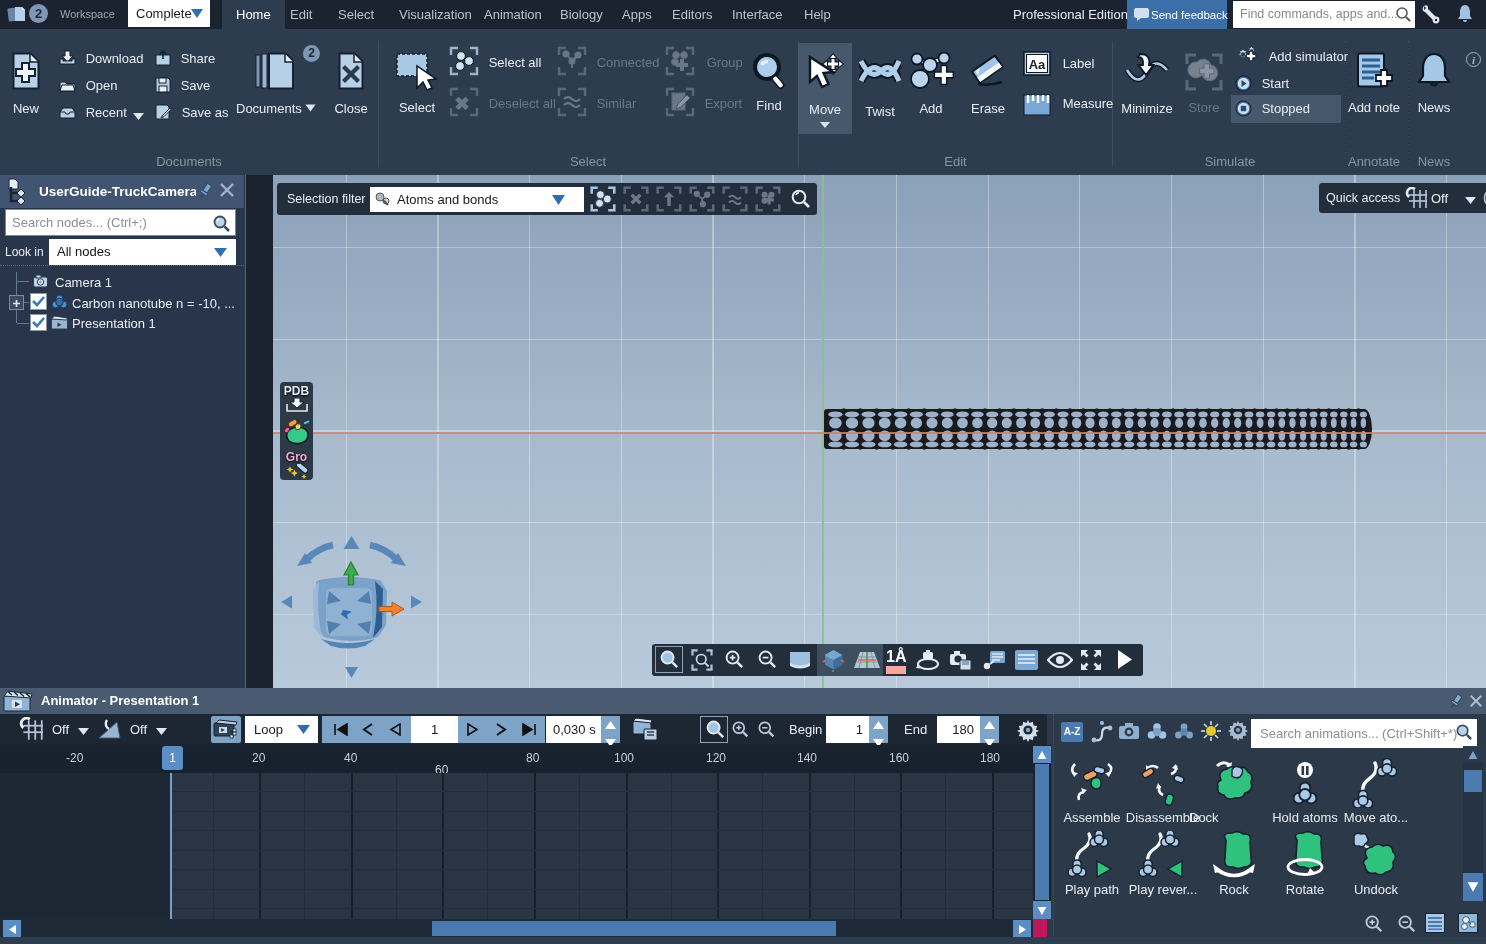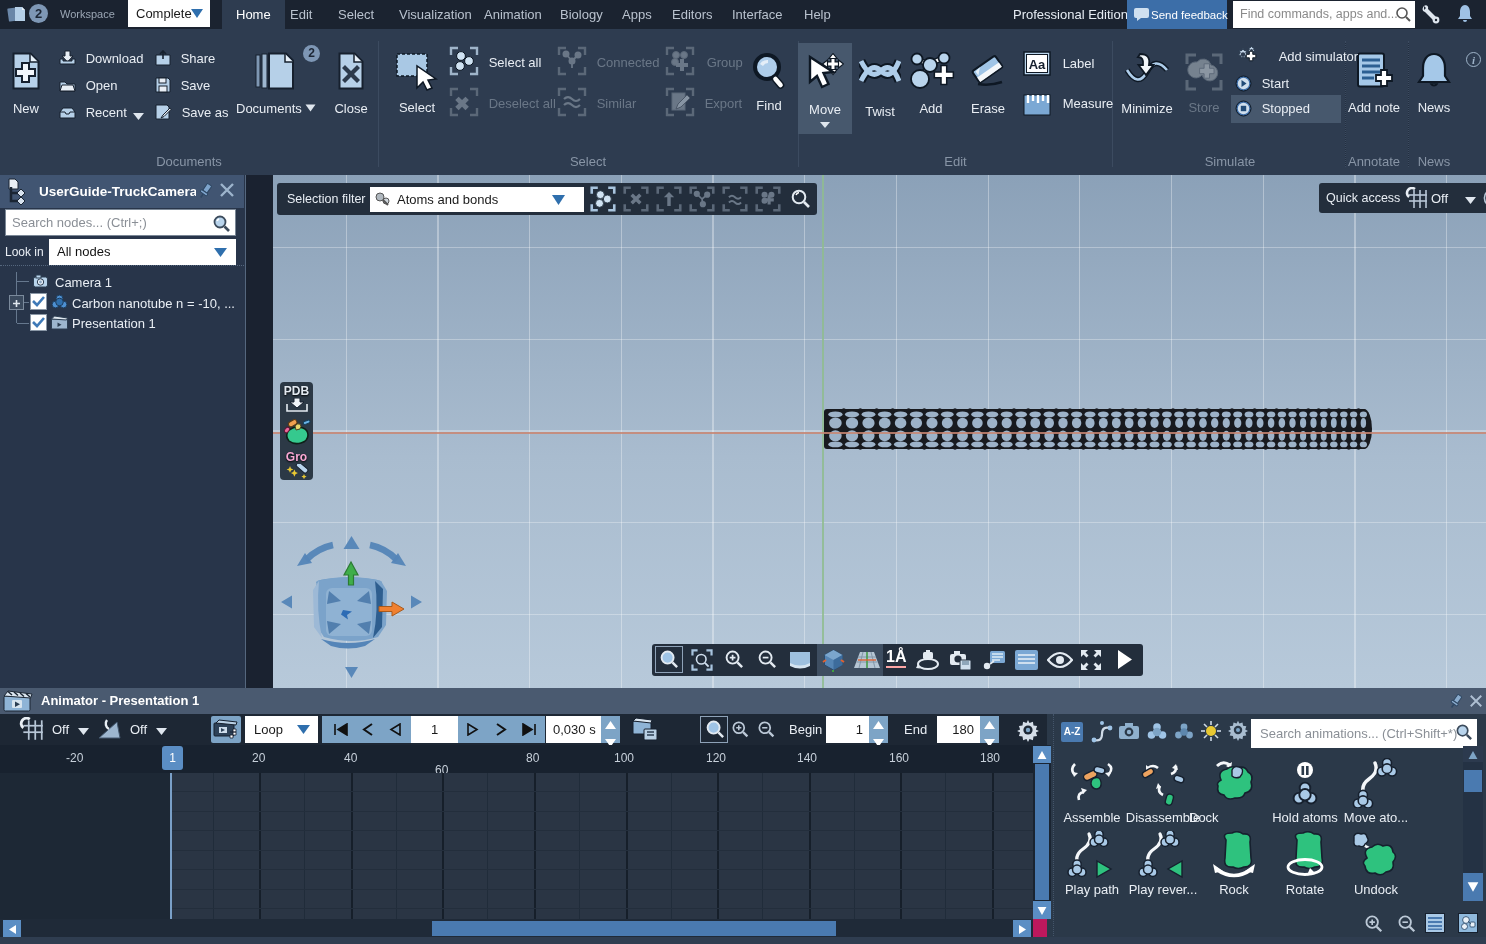--- a/index.html
+++ b/index.html
@@ -356,21 +356,21 @@
     <div class="smallitem" style="left:1235px;top:15px">
       <svg style="vertical-align:-5px" width="24" height="21" viewBox="0 0 24 21">
           <g fill="#c4d6e8" stroke="#2c3c50" stroke-width="1">
             <path d="M8 3.5 l1.2 2 2.4 0.2 -0.8 2.2 1.6 2 -2.2 0.8 -0.4 2.4 -1.8 -1.4 -1.8 1.4 -0.4 -2.4 -2.2 -0.8 1.6 -2 -0.8 -2.2 2.4 -0.2 Z"></path>
             <circle cx="8" cy="9.5" r="2.2" fill="#2e3c50" stroke="none"></circle>
             <path d="M16.5 1 l0.9 1.5 1.8 0.15 -0.6 1.65 1.2 1.5 -1.65 0.6 -0.3 1.8 -1.35 -1.05 -1.35 1.05 -0.3 -1.8 -1.65 -0.6 1.2 -1.5 -0.6 -1.65 1.8 -0.15 Z"></path>
             <circle cx="16.5" cy="5.4" r="1.5" fill="#2e3c50" stroke="none"></circle>
           </g>
           <path d="M14 13 h3.2 v-3.2 h3.6 v3.2 h3.2 v3.6 h-3.2 v3.2 h-3.6 v-3.2 h-3.2 Z" fill="#fff" stroke="#0e1824" transform="translate(-2,-3) scale(0.95)"></path>
         </svg>
-      <span style="margin-left:16px">Add simulator</span>
+      <span style="margin-left:6px">Add simulator</span>
     </div>
     <div class="smallitem" style="left:1235px;top:42px">
       <svg style="vertical-align:-4px" width="17" height="17" viewBox="0 0 17 17">
           <circle cx="8.5" cy="8.5" r="7.5" fill="#3d6ca5" stroke="#0e1824"></circle>
           <circle cx="8.5" cy="8.5" r="5.7" fill="#cfdeed"></circle>
           <path d="M6.5 5 l5 3.5 -5 3.5 Z" fill="#204a77"></path>
         </svg>
       <span style="margin-left:6px">Start</span>
     </div>
     <div class="abs" style="left:1231px;top:66px;width:110px;height:28px;background:#47586d"></div>
@@ -917,21 +917,21 @@
         </svg>
       <div class="abs" style="left:198px;top:0px;width:33px;height:32px;background:#3e4e61"></div>
       <svg class="abs" style="left:202px;top:6px" width="26" height="20" viewBox="0 0 26 20">
           <path d="M6 2 h14 l6 16 h-26 Z" fill="#b6c6d4"></path>
           <g stroke="#8296a8" stroke-width="1">
             <path d="M9 2 l-4 16 M13 2 l0 16 M17 2 l4 16 M4 7 h18 M2.5 12 h21"></path>
           </g>
           <path d="M13 2 v16" stroke="#40a040" stroke-width="1.4"></path>
           <path d="M4 10 h18" stroke="#e06030" stroke-width="1.4"></path>
         </svg>
-      <div class="abs" style="left:234px;top:4px;color:#fff;font-size:16px;font-weight:bold;border-bottom:2px solid #fca5a5;line-height:18px">1Å</div>
+      <div class="abs" style="left:234px;top:4px;color:#fff;font-size:16px;font-weight:bold;border-bottom:8px solid #fca5a5;line-height:18px">1Å</div>
       <svg class="abs" style="left:263px;top:4px" width="26" height="24" viewBox="0 0 26 24">
           <rect x="8" y="4" width="10" height="7" rx="1.5" fill="#e3eaf1"></rect>
           <rect x="11" y="2" width="4" height="2.5" fill="#e3eaf1"></rect>
           <ellipse cx="13" cy="16" rx="10" ry="5" fill="none" stroke="#e3eaf1" stroke-width="2"></ellipse>
           <path d="M3 16 l-2 4 4 0.5 Z" fill="#e3eaf1"></path>
         </svg>
       <svg class="abs" style="left:296px;top:4px" width="26" height="24" viewBox="0 0 26 24">
           <rect x="2" y="6" width="16" height="11" rx="2" fill="#e3eaf1"></rect>
           <rect x="6" y="3" width="6" height="3" fill="#e3eaf1"></rect>
           <circle cx="10" cy="11" r="3.6" fill="#232e3c"></circle>

